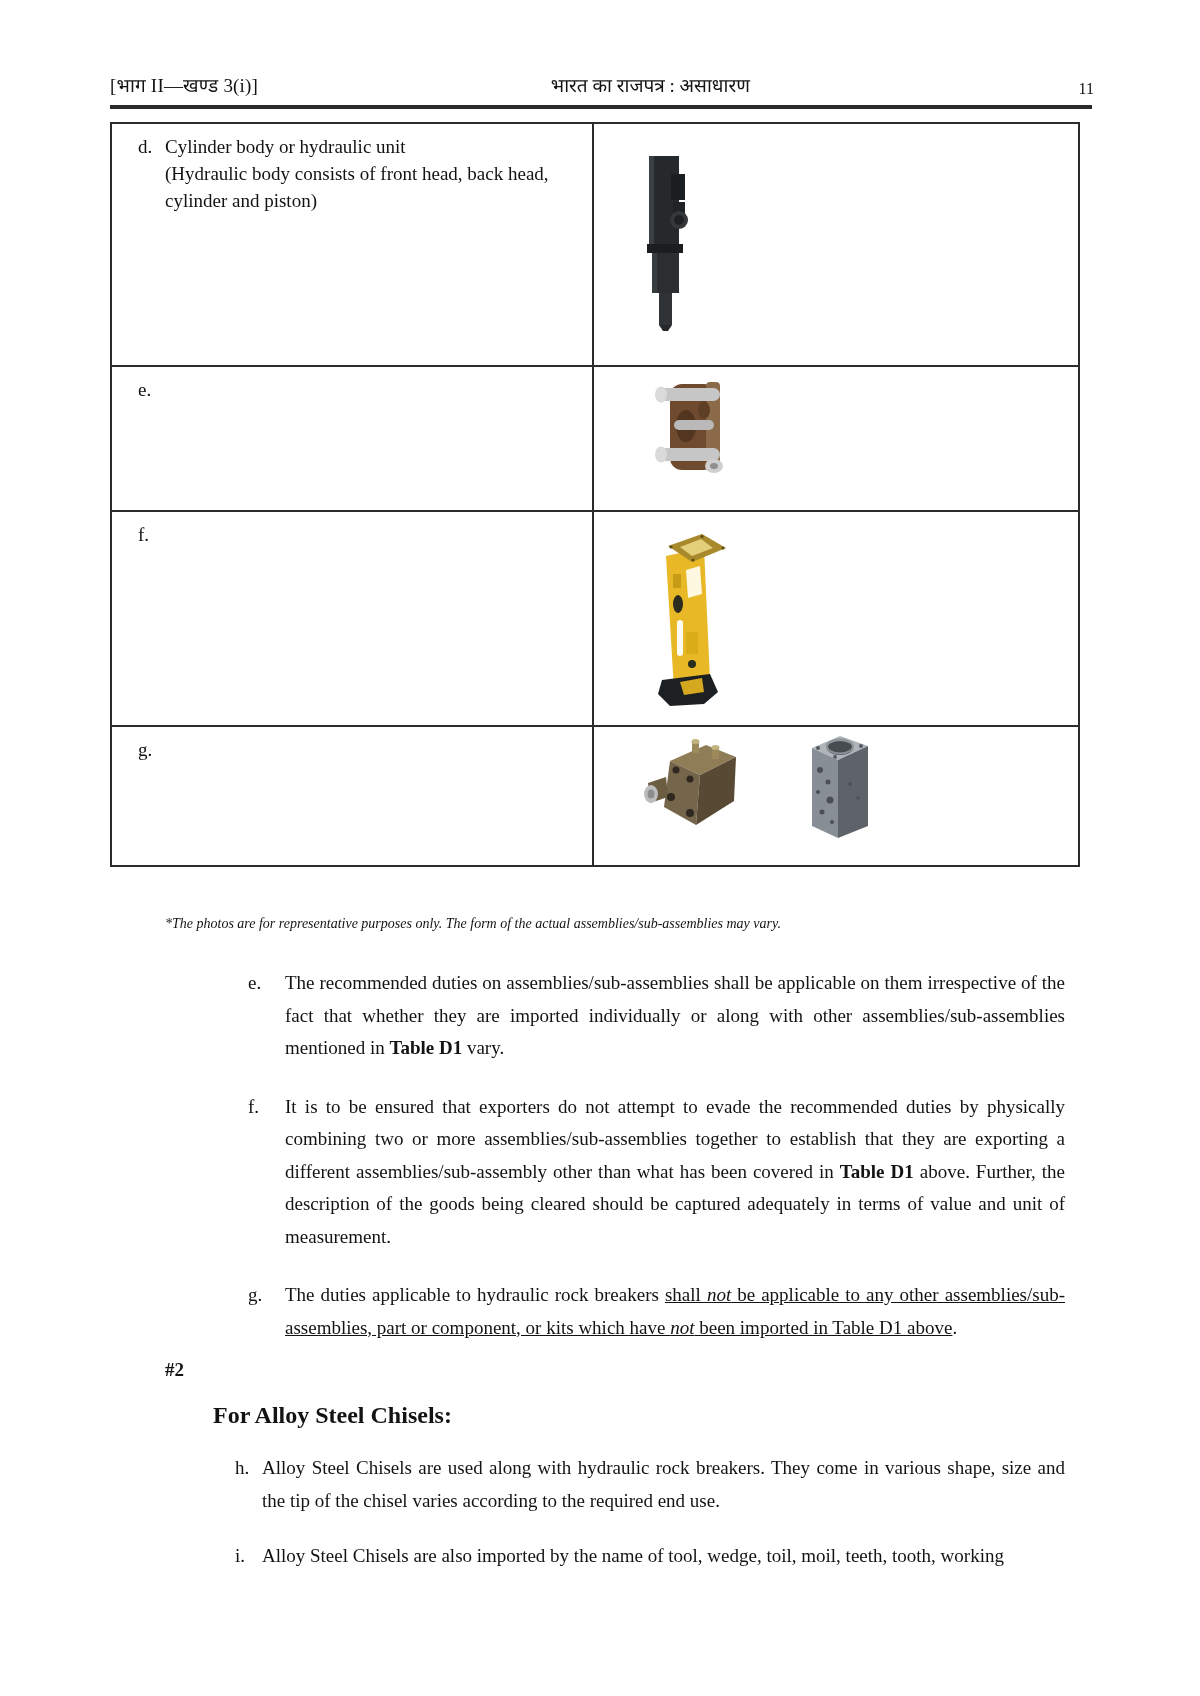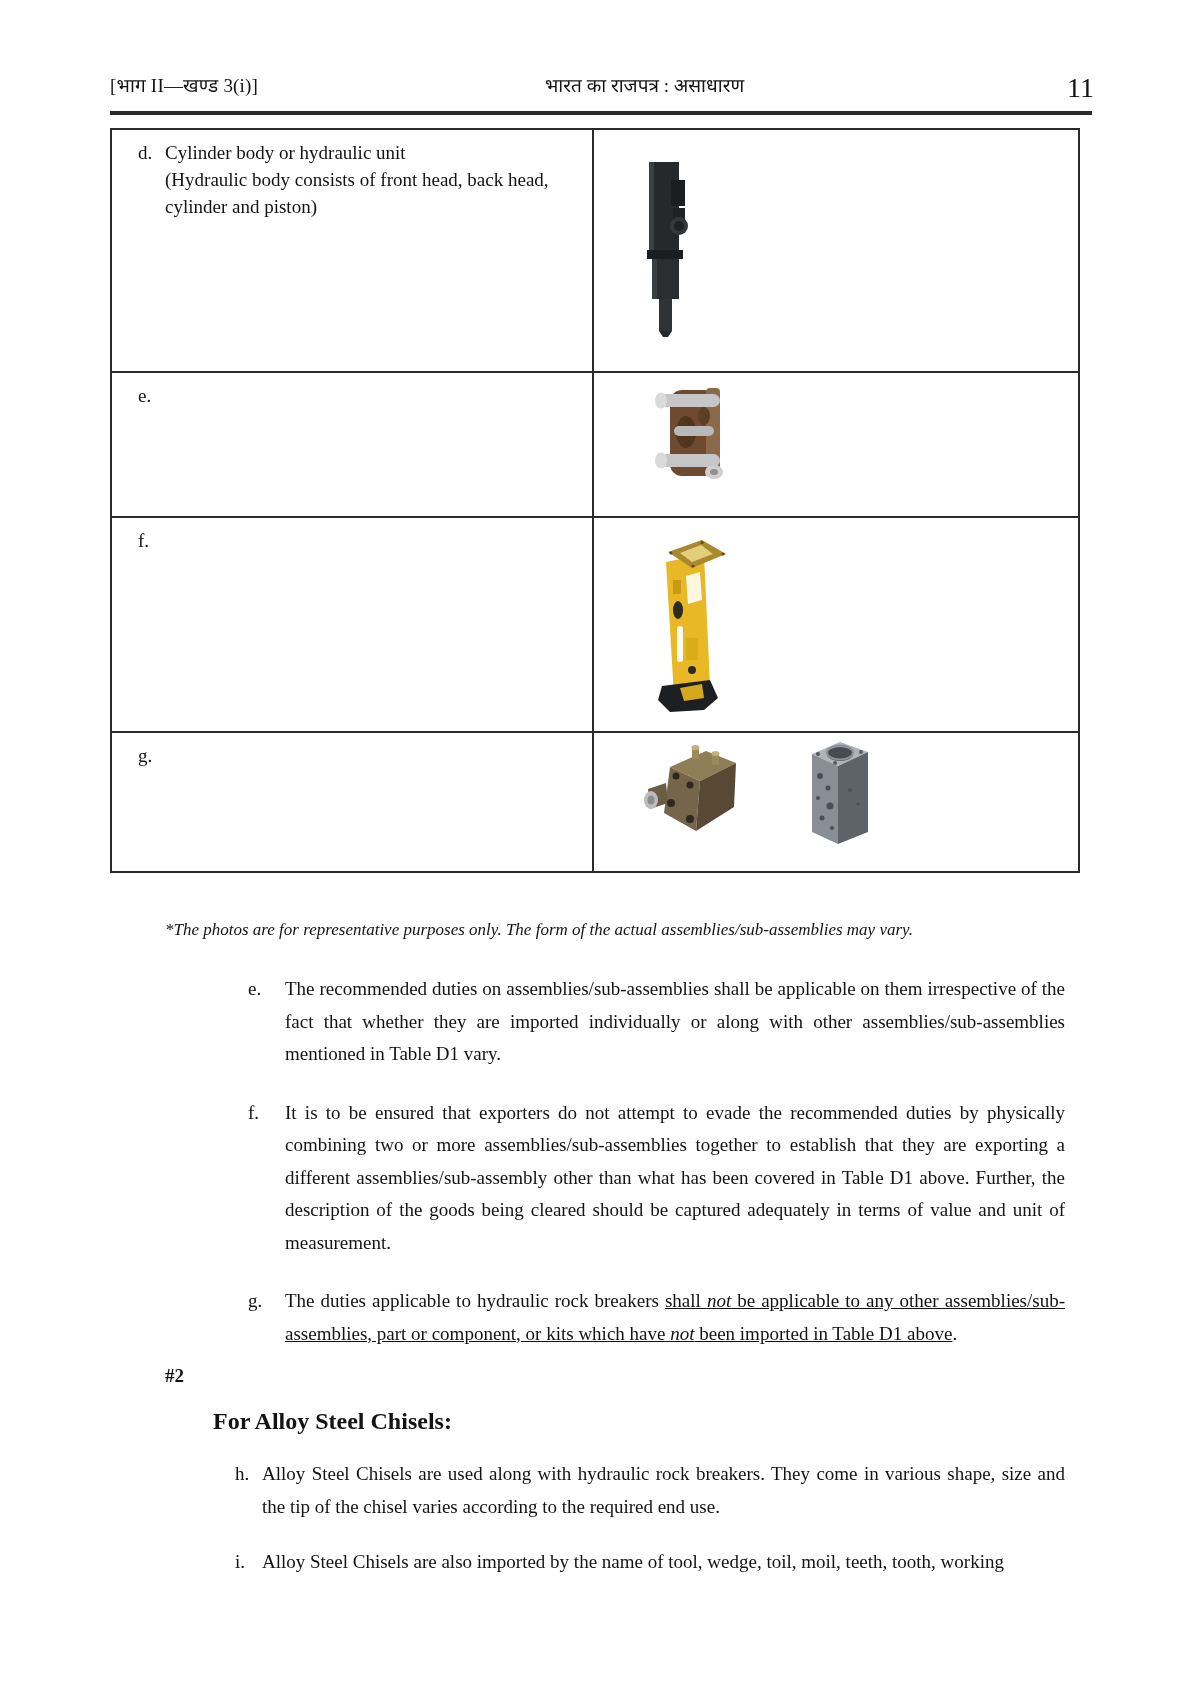--- a/index.html
+++ b/index.html
@@ -5,26 +5,26 @@
   * { box-sizing: border-box; }
   html,body { margin:0; padding:0; background:#ffffff; }
   .page {
     position:relative; width:1200px; height:1696px; margin:0 auto;
     background:#ffffff; color:#131313; overflow:hidden;
     font-family:"Liberation Serif", serif;
   }
 
   
   .header {
-    display:flex; justify-content:space-between; align-items:flex-start;
+    display:flex; justify-content:space-between; align-items:flex-end;
     margin:72px 106px 0 110px; font-size:19px;
   }
   .h-left { letter-spacing:0.2px; }
   .h-center { text-align:center; }
-  .h-right { font-size:28px;margin-left:36px; }
+  .h-right { font-size:16px;margin-left:36px; }
   .double-rule {
     margin:7px 108px 0 110px; height:4px;
     border-top:3px solid #2b2b2b; border-bottom:1.5px solid #2b2b2b;
   }
 
   
   .parts-table {
     margin:13px 0 0 110px; width:970px;
     border:2px solid #2b2b2b;
   }
@@ -44,30 +44,30 @@
   .pad-f { padding:20px 0 0 46px; }
   .pad-g { padding:12px 0 0 46px; }
   .img-gap { display:inline-block; width:60px; }
   .photo { display:block; }
   .photo-row { display:flex; align-items:flex-start; }
   .photo-row .second { margin-top:-5px; }
 
   
   .note {
     margin:40px 135px 16px 165px; font-style:italic;
-    font-size:17px; line-height:33px; text-align:justify;
+    font-size:14px; line-height:33px; text-align:justify;
   }
   .para {
     display:flex; margin:26px 135px 0 248px;
     font-size:19px; line-height:32.5px;
   }
   .para.firstp { margin-top:27px; }
   .plbl { width:37px; flex:none; }
   .ptxt { flex:1; text-align:justify; }
-  .bold { font-weight:normal; }
+  .bold { font-weight:bold; }
   .ul { text-decoration:underline; }
   .marker { margin:15px 0 0 165px; font-weight:bold; font-size:19px; }
   .subheading { margin:21px 0 0 213px; font-weight:bold; font-size:24px; }
   .para2 {
     display:flex; margin:23px 135px 0 235px;
     font-size:19px; line-height:32.5px;
   }
   .plbl2 { width:27px; flex:none; }
 </style>
 </head>

